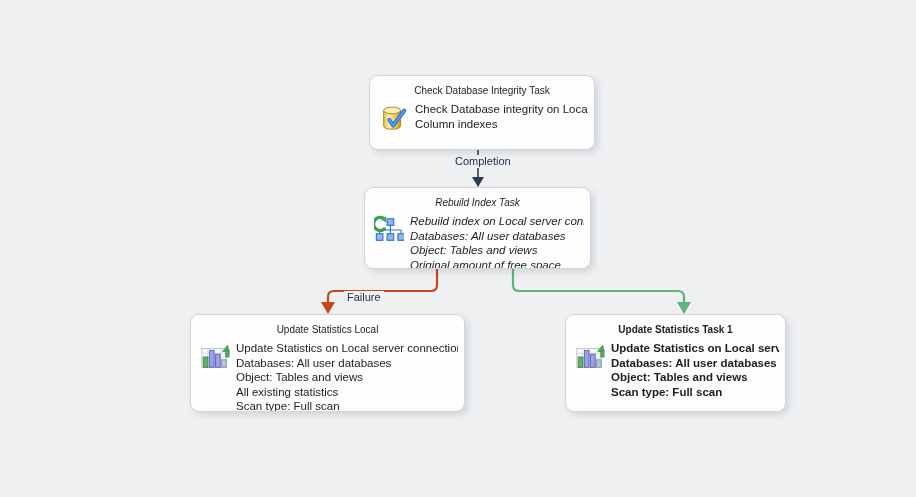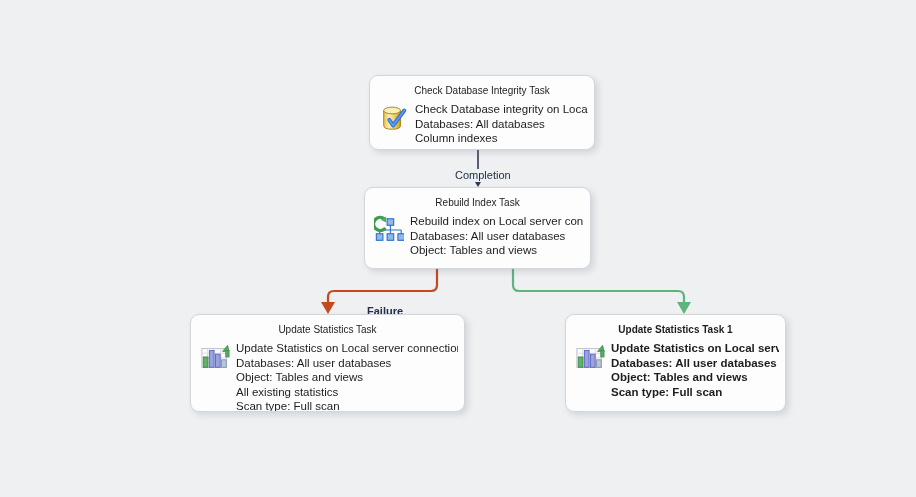--- a/index.html
+++ b/index.html
@@ -32,21 +32,20 @@
   }
 
   .conn-label {
     position: absolute;
     font-size: 11px;
     color: #21304a;
     white-space: nowrap;
     background: #eef0f2;
     padding: 0 3px;
     line-height: 13px;
-    margin-top: 14px;
   }
 
   
   .task {
     position: absolute;
     background: #fdfdfe;
     border: 1px solid #d2d6da;
     border-radius: 9px;
     box-shadow: 3px 3px 6px rgba(90, 98, 110, 0.18);
     box-sizing: border-box;
@@ -85,21 +84,21 @@
 
   .task-line {
     font-size: 11.5px;
     color: #1d1d1d;
     line-height: 14.5px;
     white-space: nowrap;
   }
 
   
   #task-check-integrity { left: 369px; top: 75px;  width: 226px; height: 75px; }
-  #task-rebuild-index   { left: 364px; top: 187px; width: 227px; height: 82px; }
+  #task-rebuild-index   { left: 364px; top: 187px; width: 227px; height: 82px; font-style: italic; }
   #task-update-stats    { left: 190px; top: 314px; width: 275px; height: 98px; }
   #task-update-stats-1  { left: 565px; top: 314px; width: 221px; height: 98px; font-weight: bold; }
 </style>
 </head>
 <body>
 
 <div id="canvas">
 
   <svg id="connectors" viewBox="0 0 916 497" width="916" height="497">
 
@@ -114,42 +113,41 @@
     </g>
 
     <g>
       <path d="M 513 269 L 513 285 Q 513 291 519 291 L 678 291 Q 684 291 684 297 L 684 303" stroke="#5fb37c" stroke-width="2.2" fill="none" stroke-linecap="butt" stroke-linejoin="round"></path>
       <path d="M 677 302 L 691 302 L 684 314 Z" fill="#5fb37c"></path>
     </g>
   </svg>
 
   <div class="conn-label" style="left:452px; top:155px;">Completion</div>
 
-  <div class="conn-label" style="left:364px; top:291px;font-weight:bold;">Failure</div>
+  <div class="conn-label" style="left:344px; top:291px;">Failure</div>
 
   <div class="task" id="task-check-integrity">
     <div class="task-title">Check Database Integrity Task</div>
     <div class="task-body">
       <svg class="task-icon" viewBox="0 0 32 32">
         <defs>
           <linearGradient id="dbg" x1="0" y1="0" x2="1" y2="0">
             <stop offset="0" stop-color="#e8c24a"></stop>
             <stop offset="0.35" stop-color="#fdf0b8"></stop>
             <stop offset="0.75" stop-color="#e7bf42"></stop>
             <stop offset="1" stop-color="#c79a23"></stop>
           </linearGradient>
         </defs>
         <path d="M5 8 L5 24 Q5 28 14 28 Q23 28 23 24 L23 8 Z" fill="url(#dbg)" stroke="#a2801c" stroke-width="1"></path>
         <ellipse cx="14" cy="8" rx="9" ry="3.6" fill="#fbefb6" stroke="#a2801c" stroke-width="1"></ellipse>
         <path d="M11 18 L15 24 L27 8" fill="none" stroke="#2f6fd0" stroke-width="4.2" stroke-linecap="round" stroke-linejoin="round"></path>
         <path d="M11 18 L15 24 L27 8" fill="none" stroke="#5d9bf0" stroke-width="2" stroke-linecap="round" stroke-linejoin="round"></path>
       </svg>
       <div class="task-lines">
         <div class="task-line">Check Database integrity on Local</div>
-        <div class="task-line">Databases: All databases</div>
         <div class="task-line">Column indexes</div>
       </div>
     </div>
   </div>
 
   <div class="task" id="task-rebuild-index">
     <div class="task-title">Rebuild Index Task</div>
     <div class="task-body">
       <svg class="task-icon" viewBox="0 0 32 32">
 
@@ -159,26 +157,27 @@
         <rect x="14" y="20" width="7" height="7" fill="#8fb9e8" stroke="#2f6fd0" stroke-width="1.2"></rect>
         <rect x="25.5" y="20" width="7" height="7" fill="#8fb9e8" stroke="#2f6fd0" stroke-width="1.2"></rect>
 
         <path d="M11 4 A7 7 0 1 0 11 15" fill="none" stroke="#3f9b4e" stroke-width="3.6" stroke-linecap="round"></path>
         <path d="M13 1.5 L13 8 L7 5 Z" fill="#4fae5d"></path>
       </svg>
       <div class="task-lines">
         <div class="task-line">Rebuild index on Local server connection</div>
         <div class="task-line">Databases: All user databases</div>
         <div class="task-line">Object: Tables and views</div>
+        <div class="task-line">Original amount of free space</div>
       </div>
     </div>
   </div>
 
   <div class="task" id="task-update-stats">
-    <div class="task-title">Update Statistics Task</div>
+    <div class="task-title">Update Statistics Local</div>
     <div class="task-body">
       <svg class="task-icon" viewBox="0 0 32 32">
         <rect x="2" y="7" width="26" height="20" fill="#fbfcfe" stroke="#b8bfc8" stroke-width="1"></rect>
         <path d="M2 12 H28 M2 17 H28 M2 22 H28 M8 7 V27 M15 7 V27 M22 7 V27" fill="none" stroke="#d7dde4" stroke-width="1"></path>
         <rect x="3.5" y="16" width="5" height="11" fill="#63b06d" stroke="#3f8a4a" stroke-width="1"></rect>
         <rect x="10" y="9" width="5" height="18" fill="#9aa3e0" stroke="#5d66c0" stroke-width="1"></rect>
         <rect x="16.5" y="13" width="5" height="14" fill="#9aa3e0" stroke="#5d66c0" stroke-width="1"></rect>
         <rect x="23" y="19" width="5" height="8" fill="#b9c5d8" stroke="#8794a8" stroke-width="1"></rect>
         <path d="M24 10 L29.5 3.5 L31 10 Z" fill="#57ab62" stroke="#3f8a4a" stroke-width="0.8"></path>
         <rect x="27.5" y="9" width="3.5" height="7" fill="#57ab62" stroke="#3f8a4a" stroke-width="0.8"></rect>

